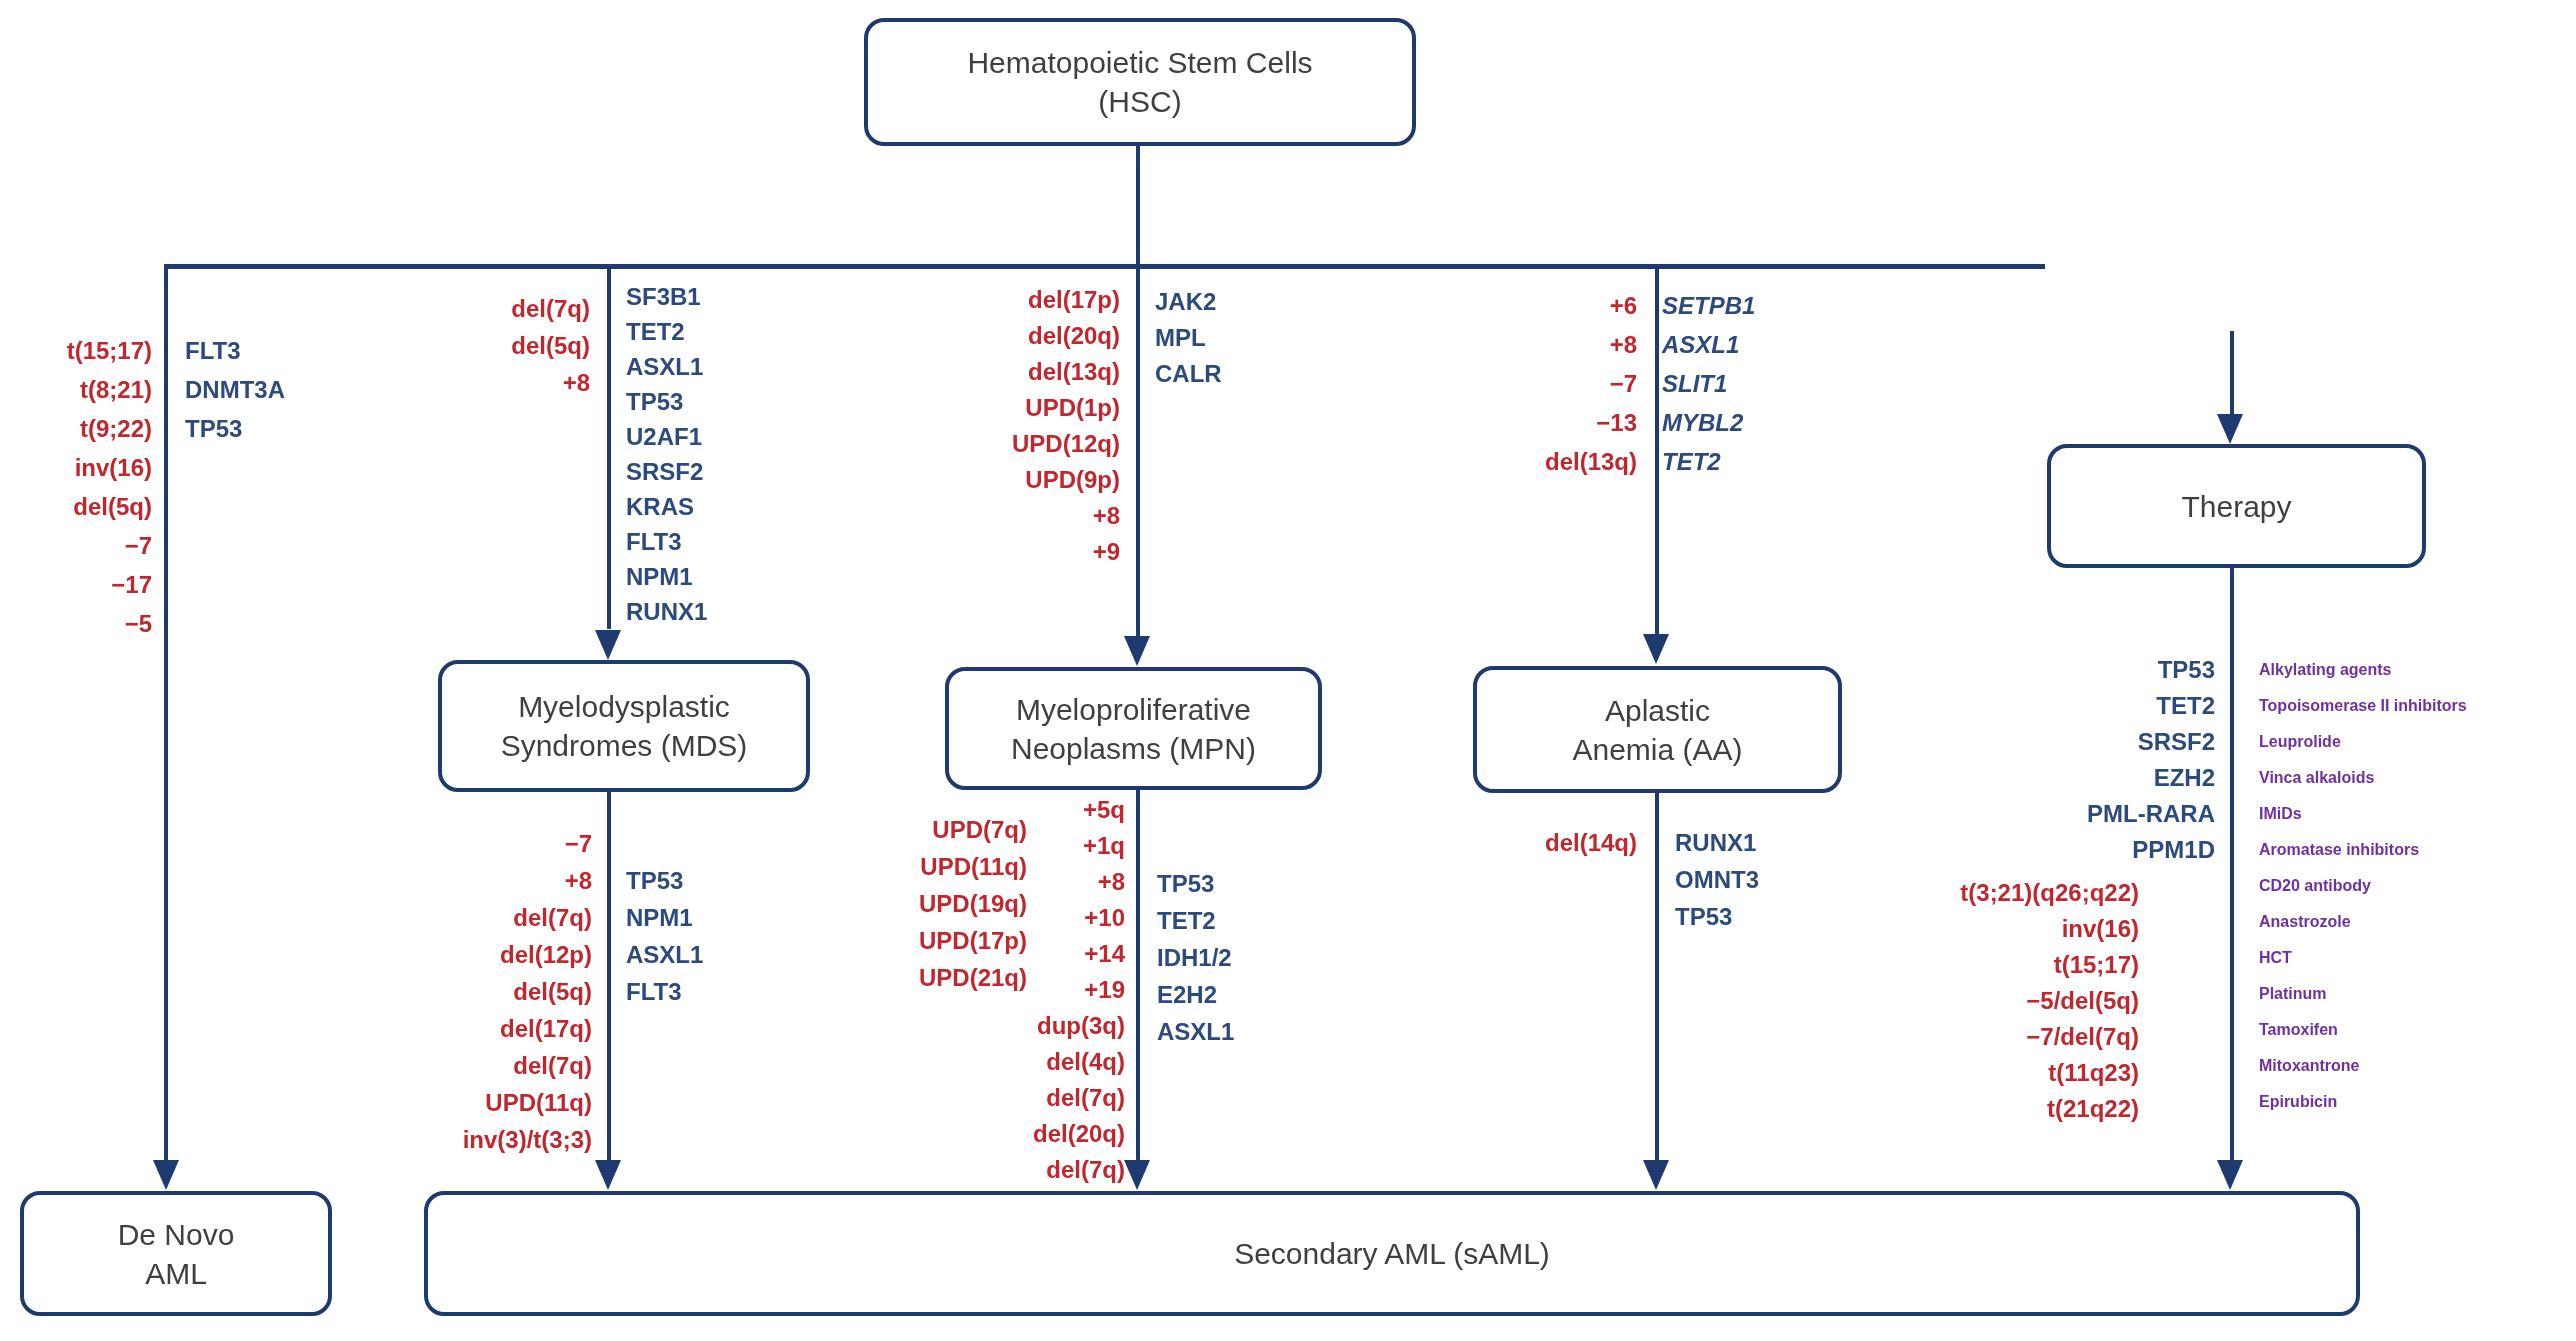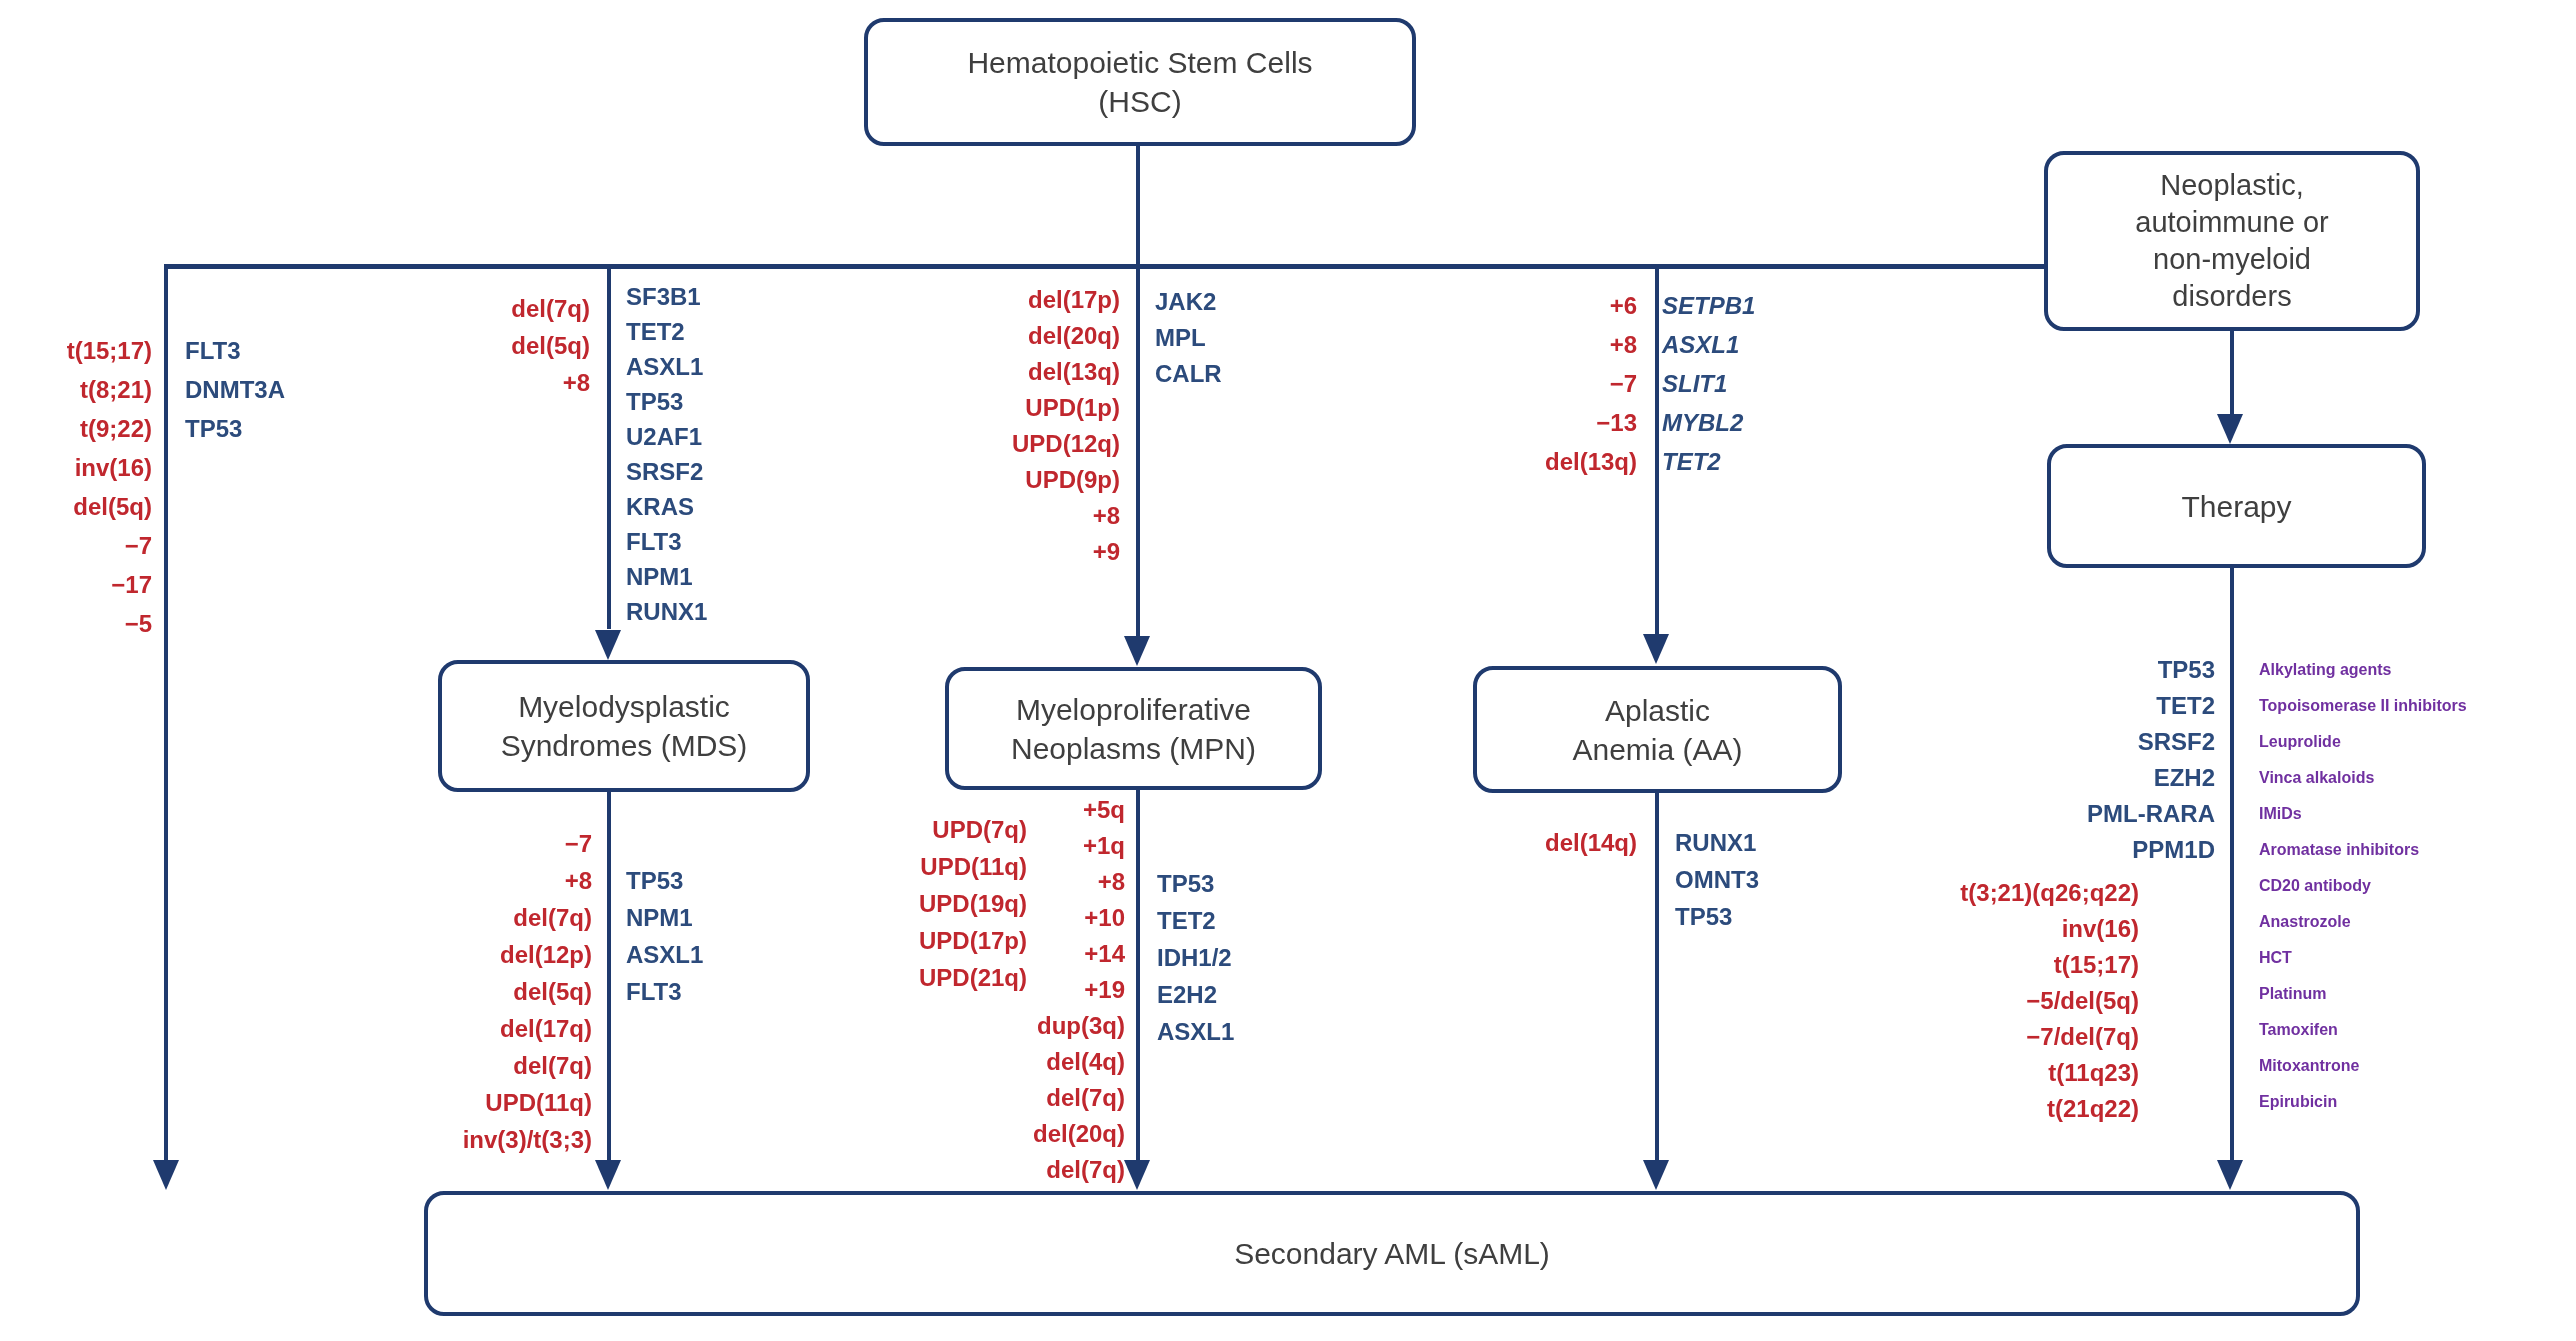--- a/index.html
+++ b/index.html
@@ -72,36 +72,34 @@
 
   <div class="vline" style="left:1655px;top:791px;width:4px;height:369px;"></div>
   <div class="arrow-down" style="left:1643px;top:1160px;"></div>
 
   <div class="vline" style="left:2230px;top:566px;width:4px;height:594px;"></div>
   <div class="arrow-down" style="left:2217px;top:1160px;"></div>
 
   <div class="node" style="left:864px;top:18px;width:552px;height:128px;">Hematopoietic Stem Cells
 (HSC)</div>
 
-  <div class="node" style="left:2044px;top:151px;width:376px;height:180px;font-size:29px;line-height:1.28;">Neoplastic,
-autoimmune or
-non-myeloid
-disorders</div>
 
   <div class="node" style="left:2047px;top:444px;width:379px;height:124px;">Therapy</div>
 
   <div class="node" style="left:424px;top:660px;width:372px;height:132px;margin-left:14px;">Myelodysplastic
 Syndromes (MDS)</div>
 
   <div class="node" style="left:945px;top:667px;width:377px;height:123px;">Myeloproliferative
 Neoplasms (MPN)</div>
 
   <div class="node" style="left:1473px;top:666px;width:369px;height:127px;">Aplastic
 Anemia (AA)</div>
 
+  <div class="node" style="left:20px;top:1191px;width:312px;height:125px;">De Novo
+AML</div>
 
   <div class="node" style="left:424px;top:1191px;width:1936px;height:125px;">Secondary AML (sAML)</div>
 
   <div class="glist red ra" style="left:16px;top:331px;width:136px;line-height:39px;">
       <div class="li">t(15;17)</div>
       <div class="li">t(8;21)</div>
       <div class="li">t(9;22)</div>
       <div class="li">inv(16)</div>
       <div class="li">del(5q)</div>
       <div class="li">−7</div>

